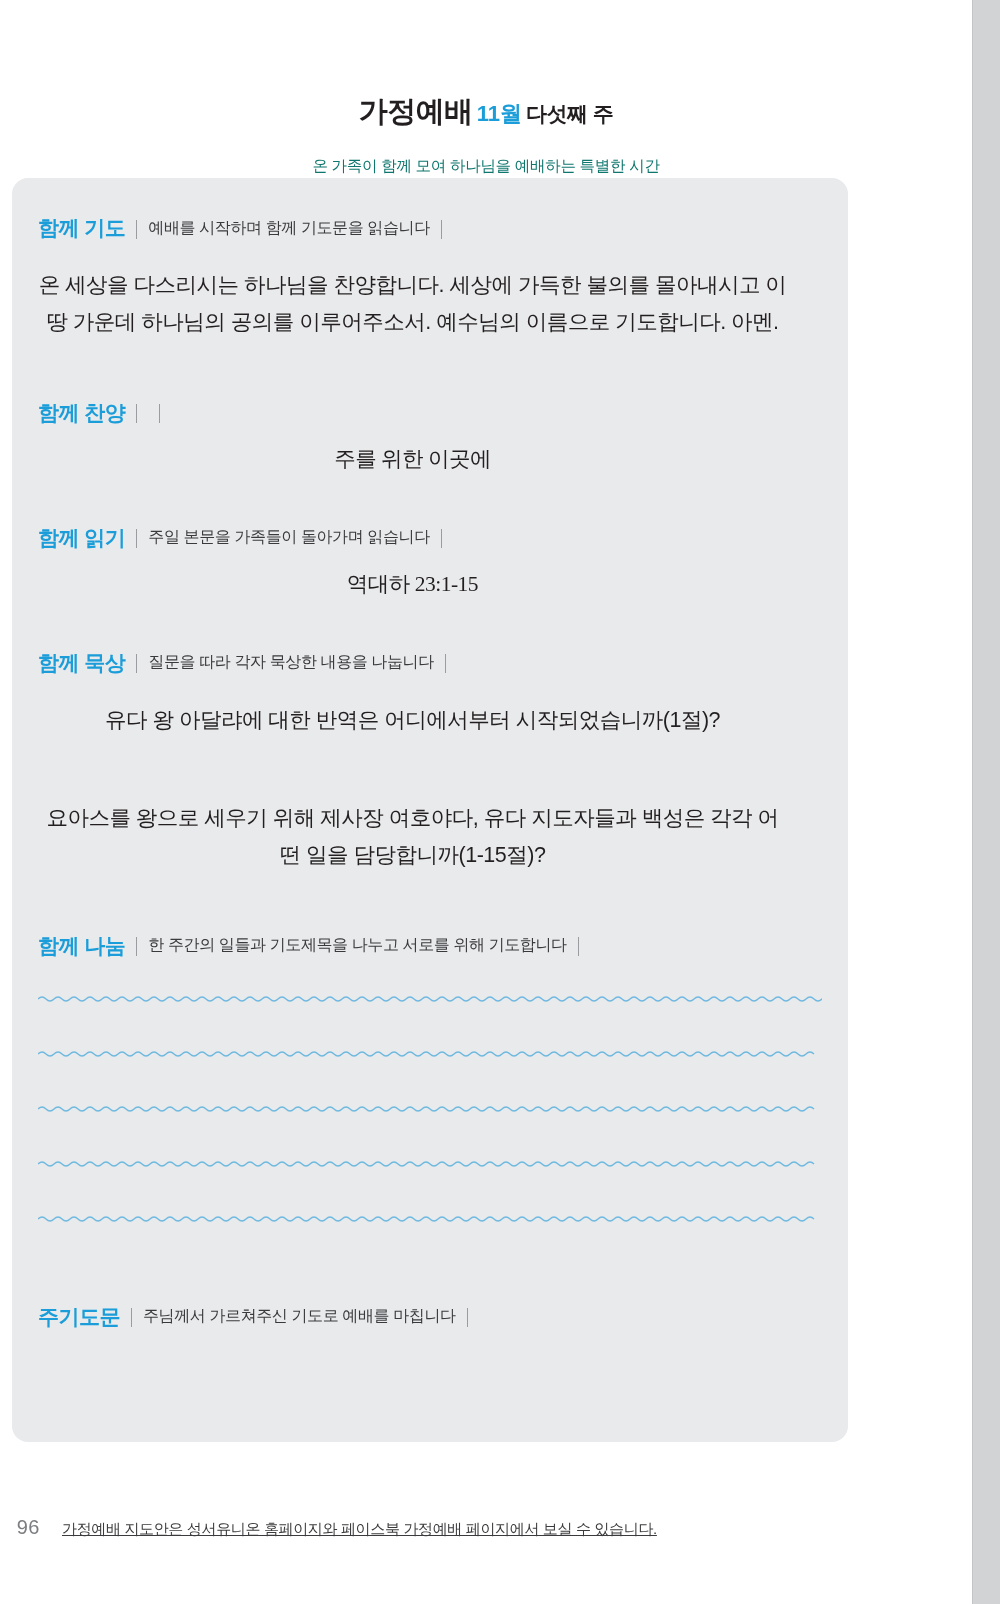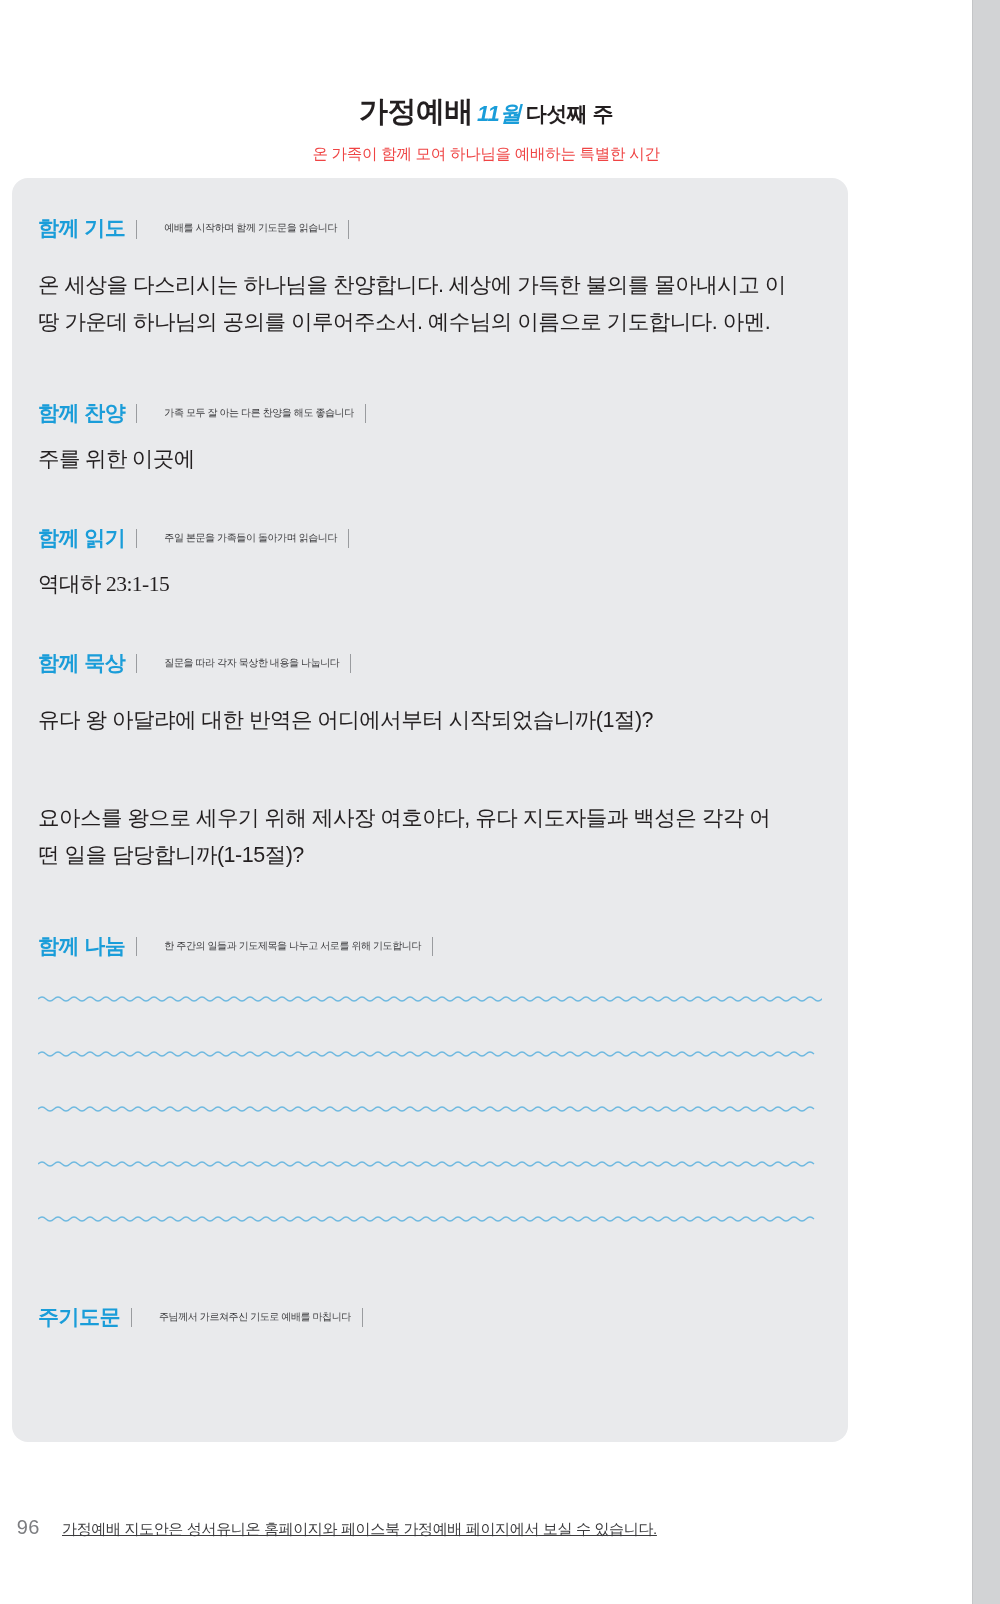--- a/index.html
+++ b/index.html
@@ -57,47 +57,47 @@
   .title-main {
     font-size: 29px;
     font-weight: bold;
     letter-spacing: -0.5px;
     color: #231f20;
   }
   .title-month {
     font-size: 22px;
     font-weight: bold;
     color: #1a9dd9;
-    font-style: italic;
   }
   .title-week {
     font-size: 21px;
     font-weight: bold;
     color: #231f20;
     letter-spacing: -0.5px;
   }
   .header-sub {
-    margin-top: 12px;
+    margin-top: 24px;
     font-size: 15.5px;
-    color: #ef4444;
+    color: #0f766e;
     letter-spacing: -0.3px;
   }
 
   
   .card {
     position: absolute;
     left: 12px;
     top: 178px;
     width: 836px;
     height: 1264px;
     background: #e9eaec;
     border-radius: 16px 16px 16px 16px;
   }
   .card-inner {
     padding: 36px 61px 0 26px;
+    text-align: center;
   }
 
   .section {
     margin-bottom: 0;
   }
   .sec-head {
     display: flex;
     align-items: center;
     gap: 0px;
     white-space: nowrap;
@@ -111,24 +111,23 @@
   .bar {
     display: inline-block;
     width: 1px;
     height: 19px;
     background: #9a9c9f;
     margin: 0 11px;
     position: relative;
     top: 1px;
   }
   .sec-desc {
-    font-size: 10px;
+    font-size: 16px;
     color: #3a3a3c;
     letter-spacing: -0.4px;
-    margin-left: 16px;
   }
 
   .body-text {
     font-size: 21.5px;
     line-height: 1.72;
     color: #231f20;
     letter-spacing: -0.5px;
     margin-top: 25px;
     max-width: 800px;
   }
@@ -204,21 +203,20 @@
         </div>
         <div class="body-text">온 세상을 다스리시는 하나님을 찬양합니다. 세상에 가득한 불의를 몰아내시고 이 땅 가운데 하나님의 공의를 이루어주소서. 예수님의 이름으로 기도합니다. 아멘.</div>
       </div>
 
       <div class="spacer-lg"></div>
 
       <div class="section">
         <div class="sec-head">
           <span class="sec-label">함께 찬양</span>
           <span class="bar"></span>
-          <span class="sec-desc">가족 모두 잘 아는 다른 찬양을 해도 좋습니다</span>
           <span class="bar"></span>
         </div>
         <div class="body-text small-gap">주를 위한 이곳에</div>
       </div>
 
       <div class="spacer-md"></div>
 
       <div class="section">
         <div class="sec-head">
           <span class="sec-label">함께 읽기</span>

